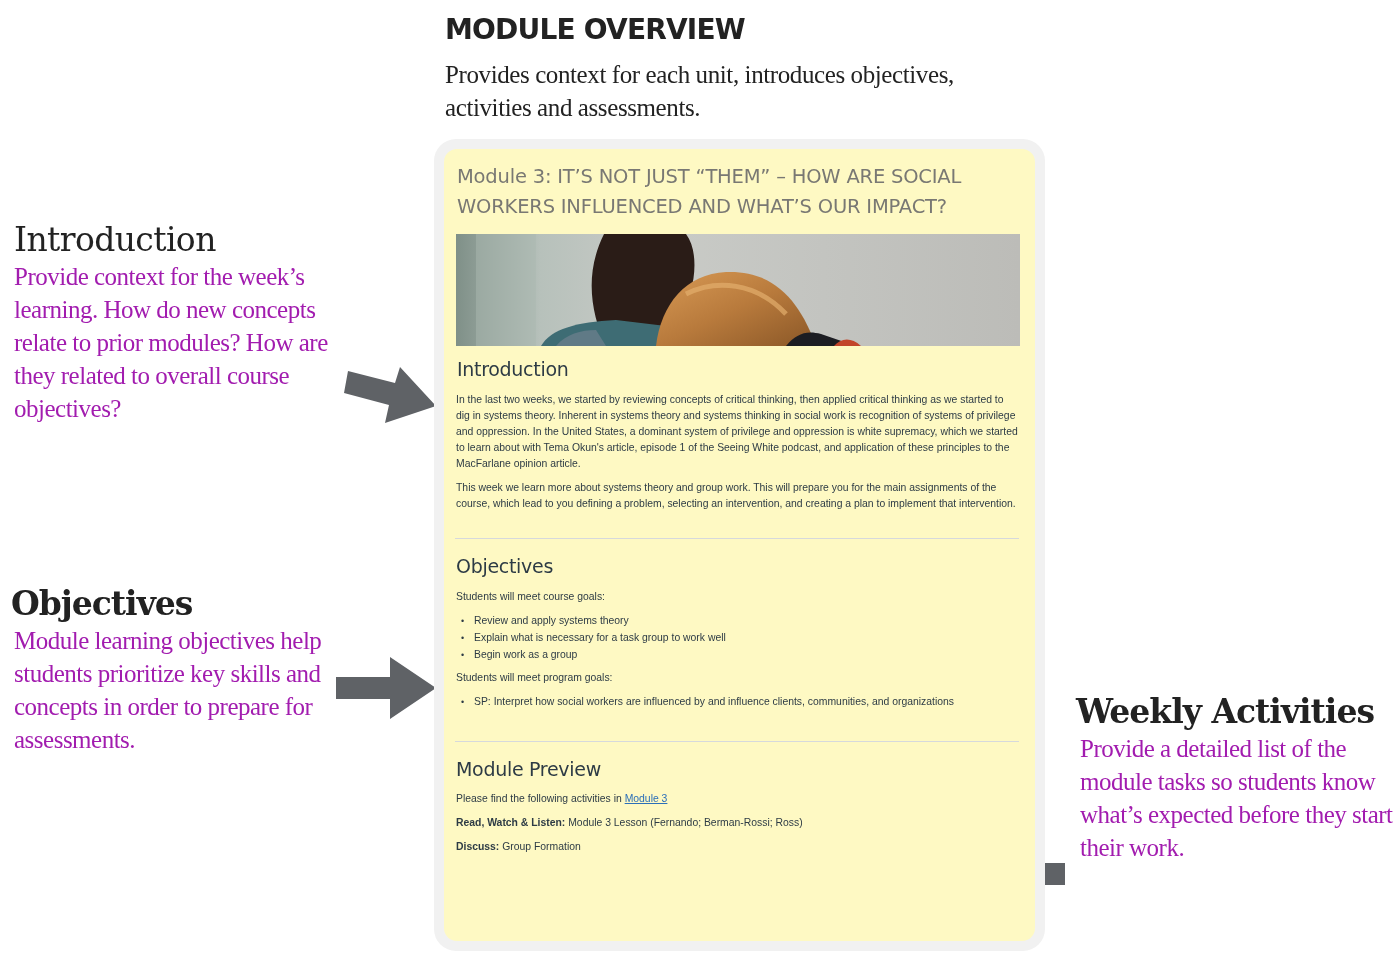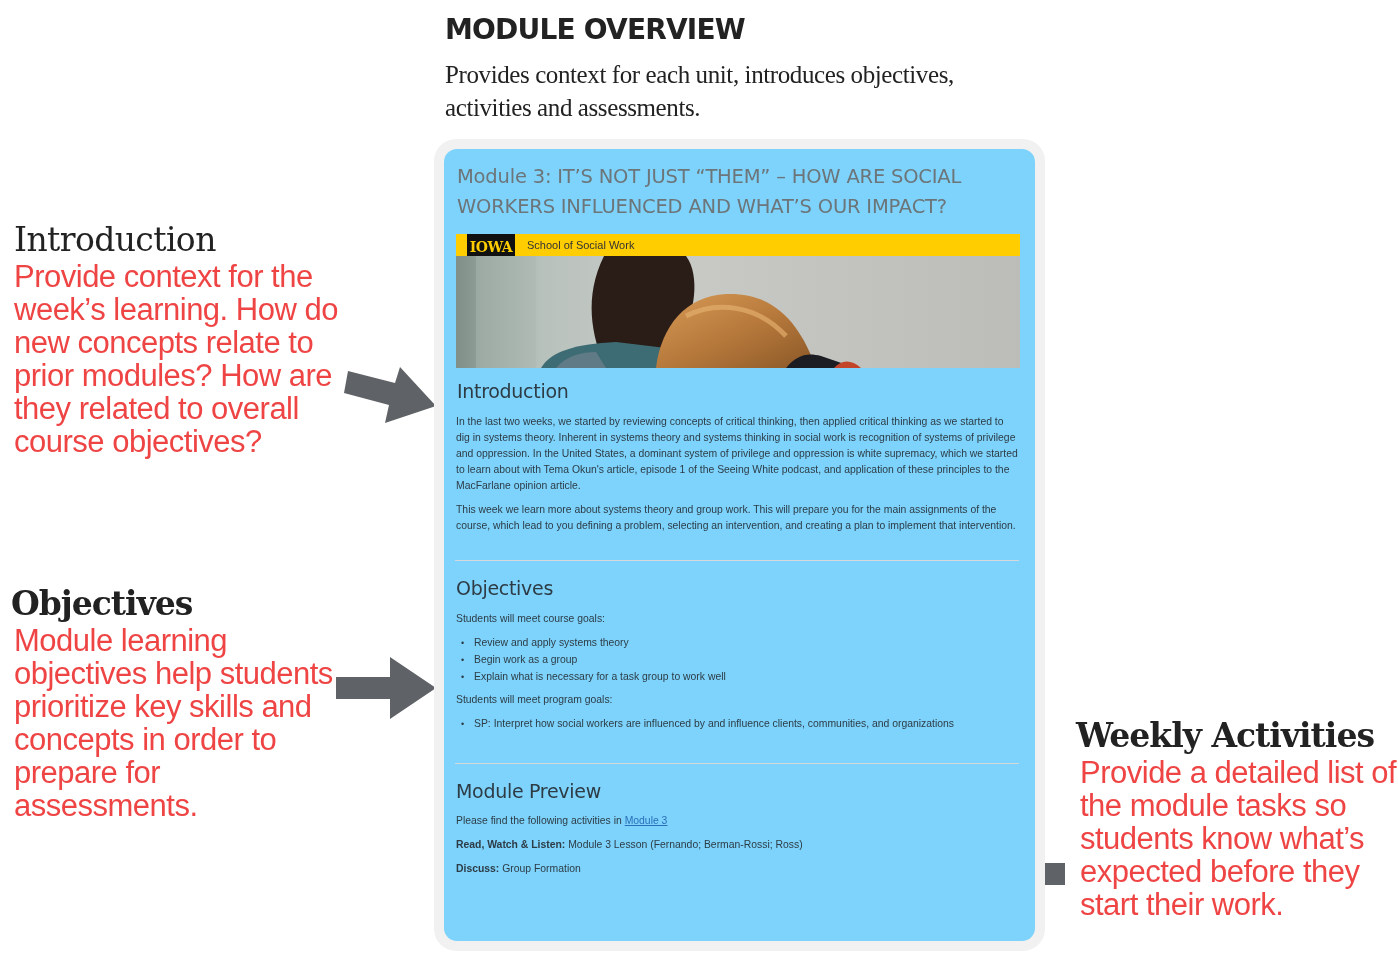--- a/index.html
+++ b/index.html
@@ -17,41 +17,41 @@
       color: #222; margin-top: 6px; letter-spacing: -0.4px;
     }
 
     .annot { position: absolute; }
     .annot h2 {
       font-family: "DejaVu Serif", serif; font-size: 33px; line-height: 40px;
       color: #222; letter-spacing: -0.6px;
     }
     .annot h2.bold { font-weight: bold; letter-spacing: -1px; }
     .annot p {
-      font-family: Liberation Sans, sans-serif; font-size: 31px; line-height: 33px;
-      color: #ef4444; letter-spacing: -0.5px;
+      font-family: Liberation Serif, serif; font-size: 25px; line-height: 33px;
+      color: #a21caf; letter-spacing: -0.5px;
     }
     #annot-intro { left: 14px; top: 220px; width: 330px; }
     #annot-intro h2 { font-weight: normal; }
     #annot-obj { left: 11px; top: 584px; width: 330px; }
     #annot-obj p { margin-left: 3px; }
-    #annot-weekly { left: 1076px; top: 716px; width: 322px; }
+    #annot-weekly { left: 1076px; top: 692px; width: 322px; }
     #annot-weekly h2 { font-size: 33px; }
     #annot-weekly p { margin-left: 4px; }
 
     .arrow { position: absolute; }
     .arrow svg { display: block; }
 
     
     .card-frame {
       position: absolute; left: 434px; top: 139px; width: 611px; height: 812px;
       background: #f1f1f1; border-radius: 22px; padding: 10px;
     }
     .card {
-      width: 100%; height: 100%; background: #7dd3fc; border-radius: 13px;
+      width: 100%; height: 100%; background: #fef9c3; border-radius: 13px;
       padding: 13px 14px 0 12px; position: relative; overflow: hidden;
       font-family: "Liberation Sans", sans-serif;
     }
     .module-title {
       font-family: "DejaVu Sans", sans-serif; font-weight: 200; font-size: 19.5px;
       line-height: 30px; color: #6b6b6b; letter-spacing: -0.2px; margin-left: 1px;
       font-weight: normal; -webkit-text-stroke: 0; opacity: 0.9;
     }
     .banner { margin-top: 12px; width: 564px; margin-left: 0; }
     .banner-bar {
@@ -127,24 +127,20 @@
   <svg width="100" height="62" viewBox="0 0 100 62">
     <polygon points="0,31 46,0 46,20 100,20 100,42 46,42 46,62" fill="#5f6266"></polygon>
   </svg>
 </div>
 
 <div class="card-frame">
   <div class="card">
     <div class="module-title">Module 3: IT’S NOT JUST “THEM” – HOW ARE SOCIAL WORKERS INFLUENCED AND WHAT’S OUR IMPACT?</div>
 
     <div class="banner">
-      <div class="banner-bar">
-        <div class="iowa-logo">IOWA</div>
-        <span class="banner-school">School of Social Work</span>
-      </div>
       <div class="banner-photo">
         <svg width="564" height="112" viewBox="0 0 564 112" style="position:absolute;left:0;top:0;">
           <defs>
             <linearGradient id="bg" x1="0" x2="1" y1="0" y2="0">
               <stop offset="0" stop-color="#7f9088"></stop>
               <stop offset="0.15" stop-color="#b7c1bb"></stop>
               <stop offset="0.35" stop-color="#c9cbc7"></stop>
               <stop offset="1" stop-color="#bcbcb8"></stop>
             </linearGradient>
             <linearGradient id="hair" x1="0" x2="1" y1="0" y2="1">
@@ -173,22 +169,22 @@
     <h3 class="section-h intro-h">Introduction</h3>
     <p class="body-text intro-p1">In the last two weeks, we started by reviewing concepts of critical thinking, then applied critical thinking as we started to dig in systems theory. Inherent in systems theory and systems thinking in social work is recognition of systems of privilege and oppression. In the United States, a dominant system of privilege and oppression is white supremacy, which we started to learn about with Tema Okun's article, episode 1 of the Seeing White podcast, and application of these principles to the MacFarlane opinion article.</p>
     <p class="body-text intro-p2">This week we learn more about systems theory and group work. This will prepare you for the main assignments of the course, which lead to you defining a problem, selecting an intervention, and creating a plan to implement that intervention.</p>
 
     <div class="divider div1"></div>
 
     <h3 class="section-h obj-h">Objectives</h3>
     <p class="body-text obj-p">Students will meet course goals:</p>
     <ul class="goals">
       <li>Review and apply systems theory</li>
+      <li>Explain what is necessary for a task group to work well</li>
       <li>Begin work as a group</li>
-      <li>Explain what is necessary for a task group to work well</li>
     </ul>
     <p class="body-text">Students will meet program goals:</p>
     <ul class="goals">
       <li>SP: Interpret how social workers are influenced by and influence clients, communities, and organizations</li>
     </ul>
 
     <div class="divider div2"></div>
 
     <h3 class="section-h prev-h">Module Preview</h3>
     <p class="body-text prev-p"><span>Please find the following activities in </span><a class="prev-link">Module 3</a></p>

